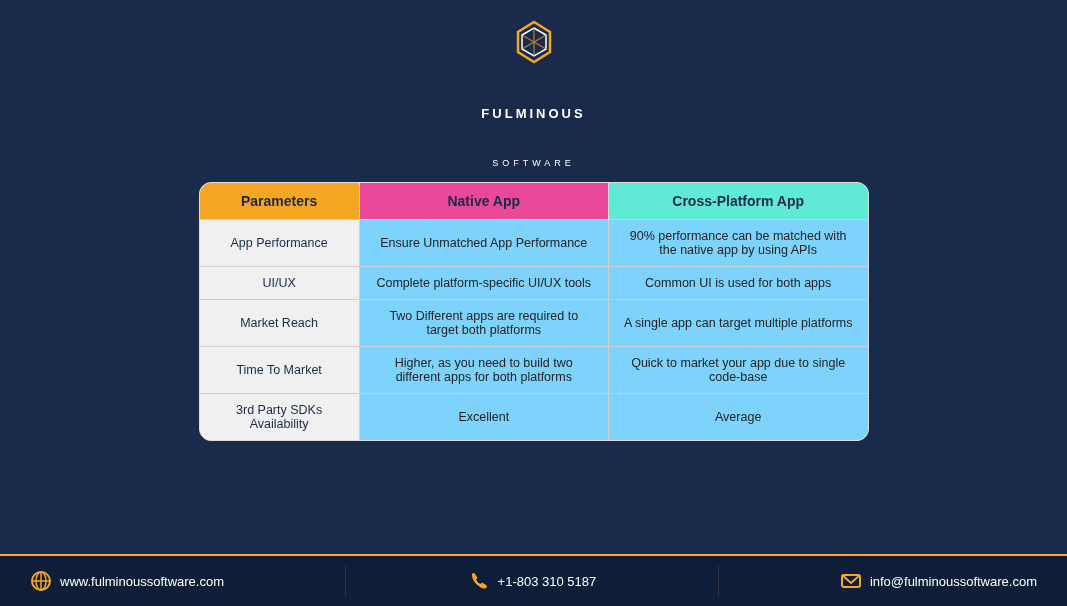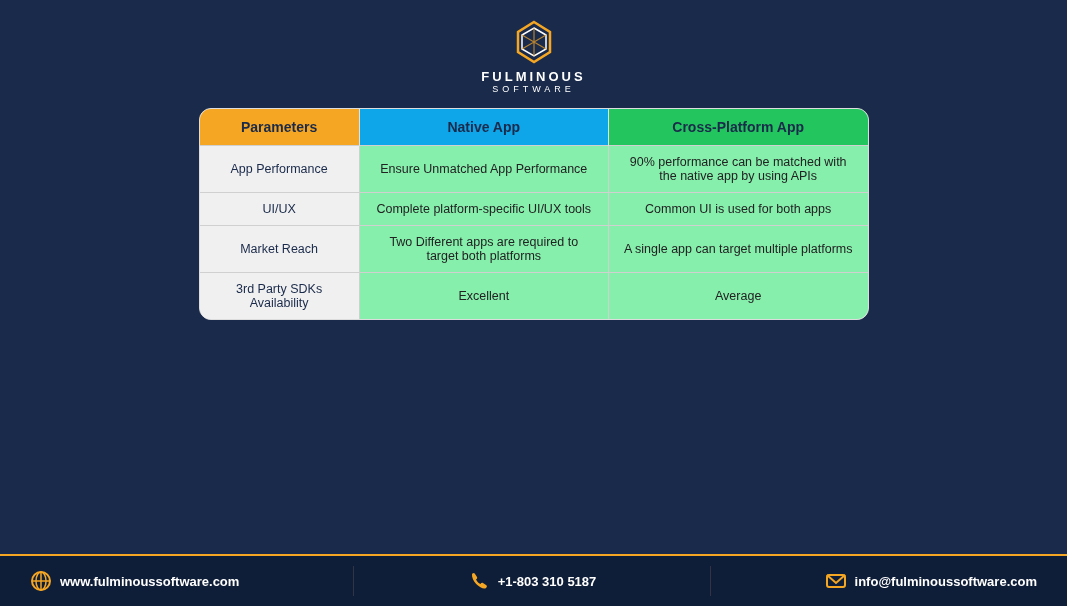--- a/index.html
+++ b/index.html
@@ -21,20 +21,21 @@
       align-items: center;
       width: 100%;
       padding: 18px 0 10px 0;
     }
 
     .logo-area {
       display: flex;
       flex-direction: column;
       align-items: center;
       margin-bottom: 14px;
+      gap: 37px;
     }
 
     .logo-icon {
       width: 48px;
       height: 48px;
       margin-bottom: 4px;
     }
 
     .logo-text {
       color: #ffffff;
@@ -73,43 +74,43 @@
       text-align: center;
     }
 
     thead tr th:first-child {
       background: #f5a623;
       color: #1a2a4a;
       width: 160px;
     }
 
     thead tr th:nth-child(2) {
-      background: #0ea5e9;
+      background: #ec4899;
       color: #1a2a4a;
       width: 250px;
       border-left: 1px solid #e0e0e0;
     }
 
     thead tr th:nth-child(3) {
-      background: #22c55e;
+      background: #5eead4;
       color: #1a2a4a;
       width: 260px;
       border-left: 1px solid #e0e0e0;
     }
 
     tbody tr {
       border-top: 1px solid #d0d0d0;
     }
 
     tbody tr td {
       padding: 9px 14px;
       font-size: 12.5px;
       text-align: center;
       vertical-align: middle;
-      background: #86efac;
+      background: #7dd3fc;
       color: #222;
     }
 
     tbody tr td:first-child {
       font-weight: normal;
       background: #f0f0f0;
       color: #1a2a4a;
       border-right: 1px solid #d0d0d0;
     }
 
@@ -127,21 +128,21 @@
       justify-content: space-between;
       height: 52px;
     }
 
     .footer-item {
       display: flex;
       align-items: center;
       gap: 8px;
       color: #ffffff;
       font-size: 13px;
-      font-weight: 700;
+      font-weight: 400;
     }
 
     .footer-icon {
       width: 22px;
       height: 22px;
       display: flex;
       align-items: center;
       justify-content: center;
     }
 
@@ -186,20 +187,25 @@
             <td>UI/UX</td>
             <td>Complete platform-specific UI/UX tools</td>
             <td>Common UI is used for both apps</td>
           </tr>
           <tr>
             <td>Market Reach</td>
             <td>Two Different apps are required to target both platforms</td>
             <td>A single app can target multiple platforms</td>
           </tr>
           <tr>
+            <td>Time To Market</td>
+            <td>Higher, as you need to build two different apps for both platforms</td>
+            <td>Quick to market your app due to single code-base</td>
+          </tr>
+          <tr>
             <td>3rd Party SDKs Availability</td>
             <td>Excellent</td>
             <td>Average</td>
           </tr>
         </tbody>
     </table>
   </div>
 </div>
 
 <footer>

